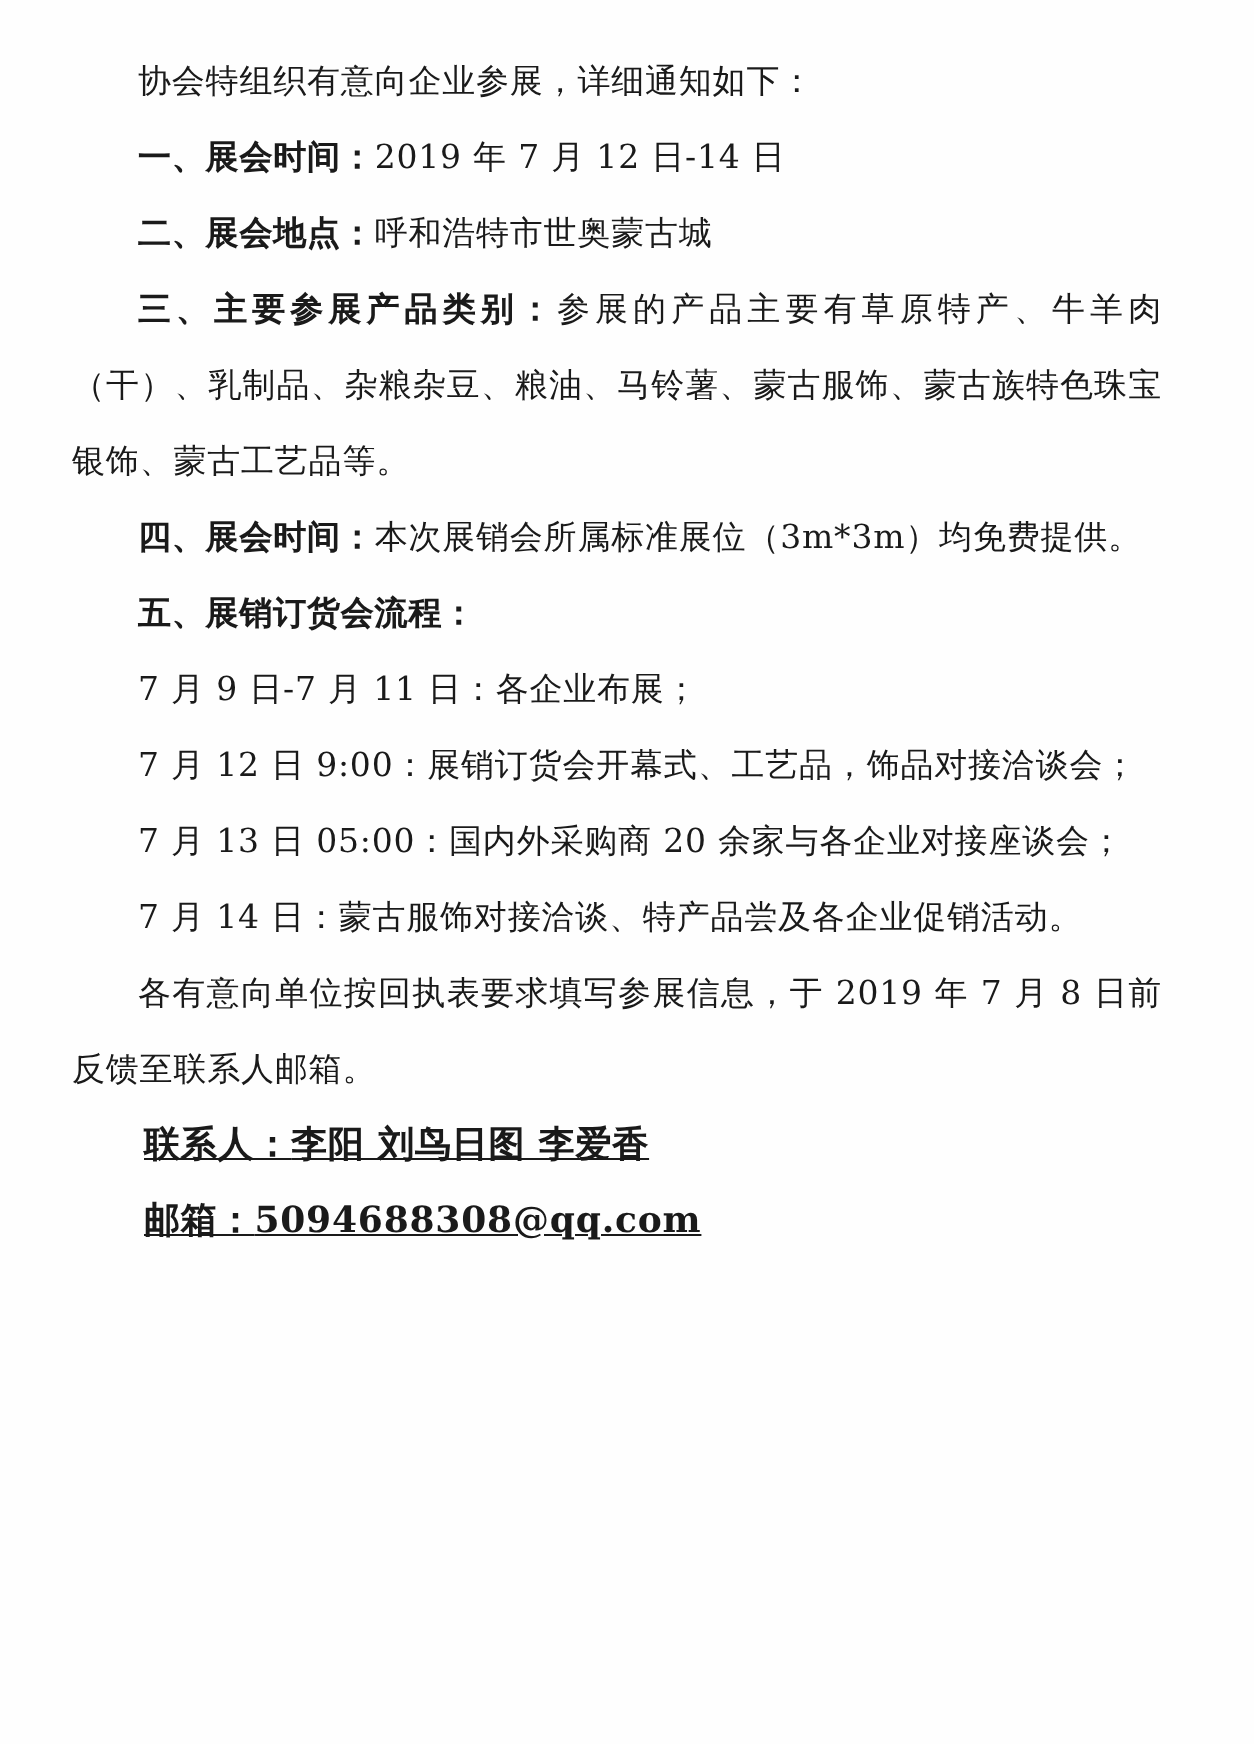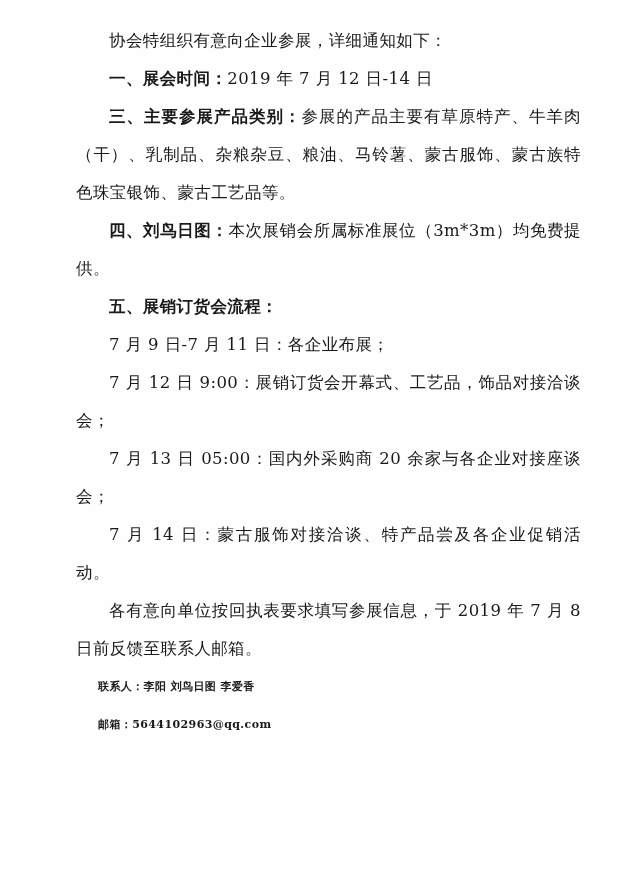--- a/index.html
+++ b/index.html
@@ -12,41 +12,42 @@
     height: 872px;
     font-family: "DejaVu Serif", "Liberation Serif", serif;
     color: #1a1a1a;
     overflow: hidden;
   }
   .page {
     position: relative;
     width: 627px;
     height: 872px;
     box-sizing: border-box;
-    padding: 22px 46px 0 76px;
+    padding: 22px 46px 0 36px;
     background: #fefefe;
   }
   .para {
     font-size: 16.5px;
     line-height: 38px;
     text-align: justify;
     text-justify: inter-ideograph;
     letter-spacing: 0.4px;
     margin: 0;
     word-break: break-all;
   }
   .indent {
     text-indent: 2em;
   }
   .contact-line {
-    font-size: 11px;
+    font-size: 18px;
     line-height: 38px;
     margin: 0;
     letter-spacing: 0.4px;
     padding-left: 2em;
+    text-decoration: underline;
   }
   .contact-line.bold-label {
     font-weight: bold;
   }
   .mono-num {
     font-family: "DejaVu Serif", "Liberation Serif", serif;
   }
   .sect-head {
     font-weight: bold;
     font-family: Liberation Serif, serif;
@@ -56,43 +57,46 @@
 <body>
 
 <div class="page">
 
   <p class="para indent">协会特组织有意向企业参展，详细通知如下：</p>
 
   <p class="para indent">
     <span class="sect-head">一、展会时间：</span><span>2019 年 7 月 12 日-14 日</span>
   </p>
 
+  <p class="para indent">
+    <span class="sect-head">二、展会地点：</span><span>呼和浩特市世奥蒙古城</span>
+  </p>
 
   <p class="para indent">
     <span class="sect-head">三、主要参展产品类别：</span><span>参展的产品主要有草原特产、牛羊肉（干）、乳制品、杂粮杂豆、粮油、马铃薯、蒙古服饰、蒙古族特色珠宝银饰、蒙古工艺品等。</span>
   </p>
 
   <p class="para indent">
-    <span class="sect-head">四、刘鸟日图：</span><span>本次展销会所属标准展位（3m*3m）均免费提供。</span>
+    <span class="sect-head">四、展会时间：</span><span>本次展销会所属标准展位（3m*3m）均免费提供。</span>
   </p>
 
   <p class="para indent">
     <span class="sect-head">五、展销订货会流程：</span>
   </p>
 
   <p class="para indent">7 月 9 日-7 月 11 日：各企业布展；</p>
   <p class="para indent">7 月 12 日 9:00：展销订货会开幕式、工艺品，饰品对接洽谈会；</p>
   <p class="para indent">7 月 13 日 05:00：国内外采购商 20 余家与各企业对接座谈会；</p>
   <p class="para indent">7 月 14 日：蒙古服饰对接洽谈、特产品尝及各企业促销活动。</p>
 
 
   <p class="para indent">各有意向单位按回执表要求填写参展信息，于 2019 年 7 月 8 日前反馈至联系人邮箱。</p>
 
   <p class="contact-line bold-label">
     <span>联系人：</span><span>李阳   刘鸟日图   李爱香</span>
   </p>
 
 
   <p class="contact-line bold-label">
-    <span>邮箱：</span><span class="mono-num">5644102963@qq.com</span>
+    <span>邮箱：</span><span class="mono-num">5094688308@qq.com</span>
   </p>
 
 </div>
 
 </body></html>

